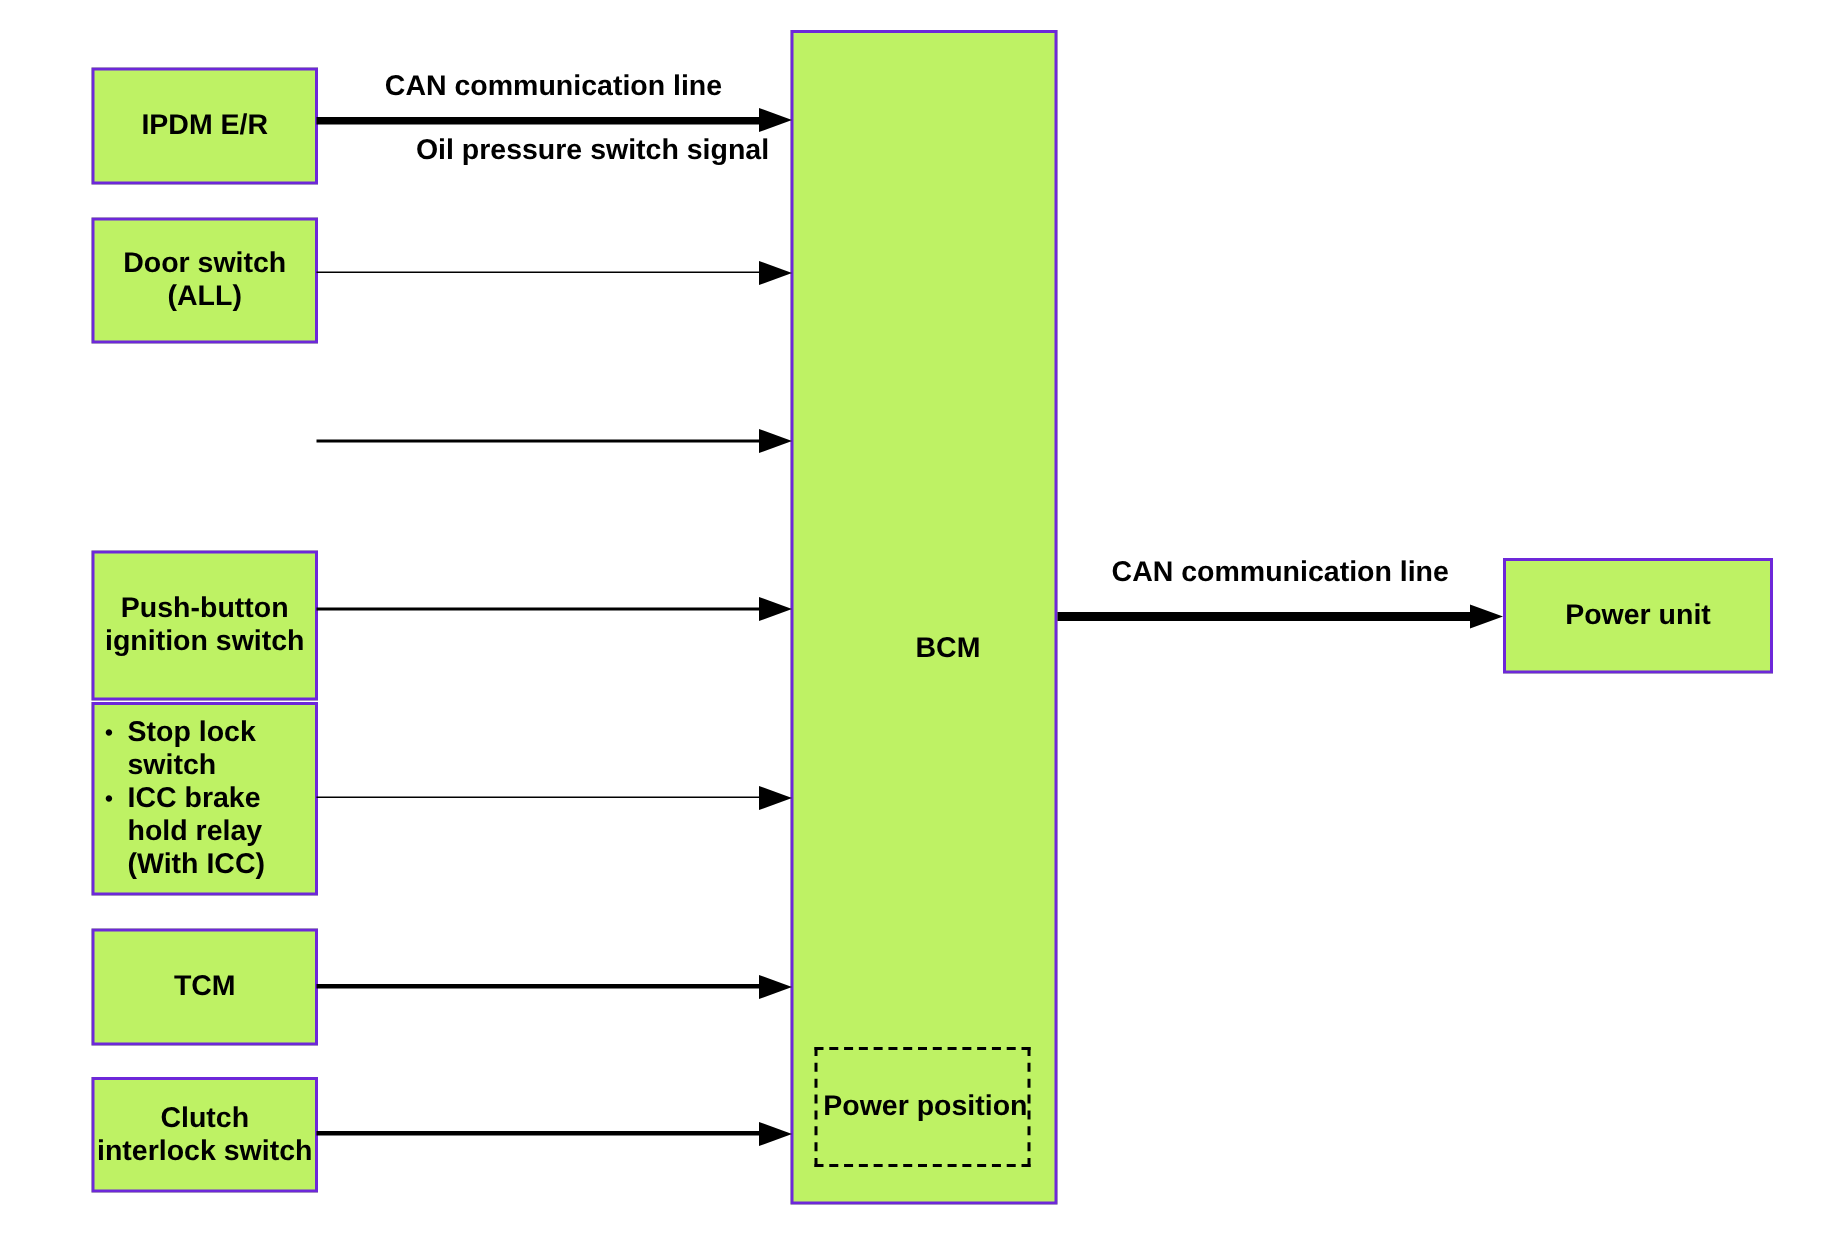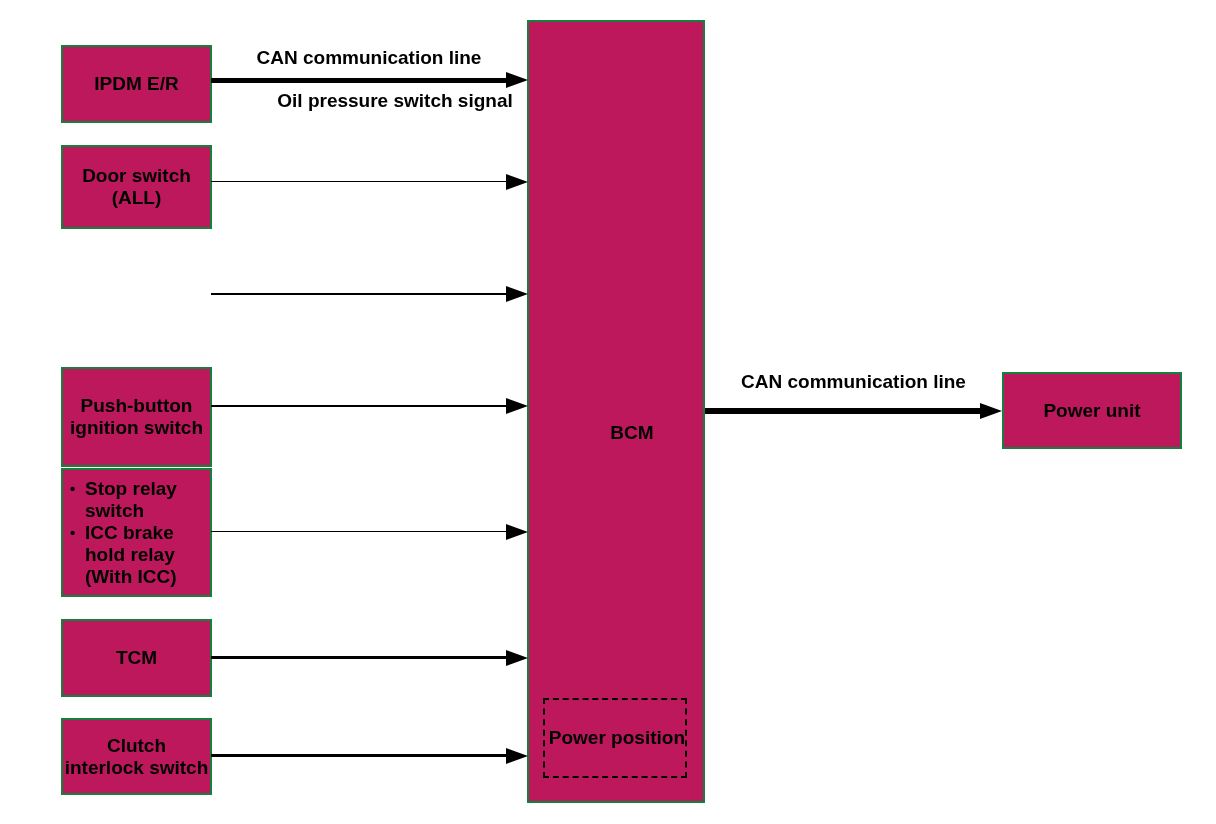--- a/index.html
+++ b/index.html
@@ -15,22 +15,22 @@
     font-family: "Liberation Sans", sans-serif;
     font-weight: bold;
     color: #000000;
     font-size: 19px;
     line-height: 22px;
     overflow: hidden;
   }
   .box {
     position: absolute;
     box-sizing: border-box;
-    border: 2px solid #15803d;
-    background: #be185d;
+    border: 2px solid #6d28d9;
+    background: #bef264;
   }
   .center-text {
     display: flex;
     align-items: center;
     justify-content: center;
     text-align: center;
   }
   .pre {
     white-space: pre-line;
   }
@@ -109,21 +109,21 @@
 
 
   <div class="box input-box center-text" style="top:367px;height:100px">
     <span class="pre">Push-button
 ignition switch</span>
   </div>
 
   <div class="box input-box bullet-box" style="top:468px;height:129px">
     <div class="bullet-item">
       <span class="bullet-glyph">•</span>
-      <span class="pre">Stop relay
+      <span class="pre">Stop lock
 switch</span>
     </div>
     <div class="bullet-item">
       <span class="bullet-glyph">•</span>
       <span class="pre">ICC brake
 hold relay
 (With ICC)</span>
     </div>
   </div>
 

